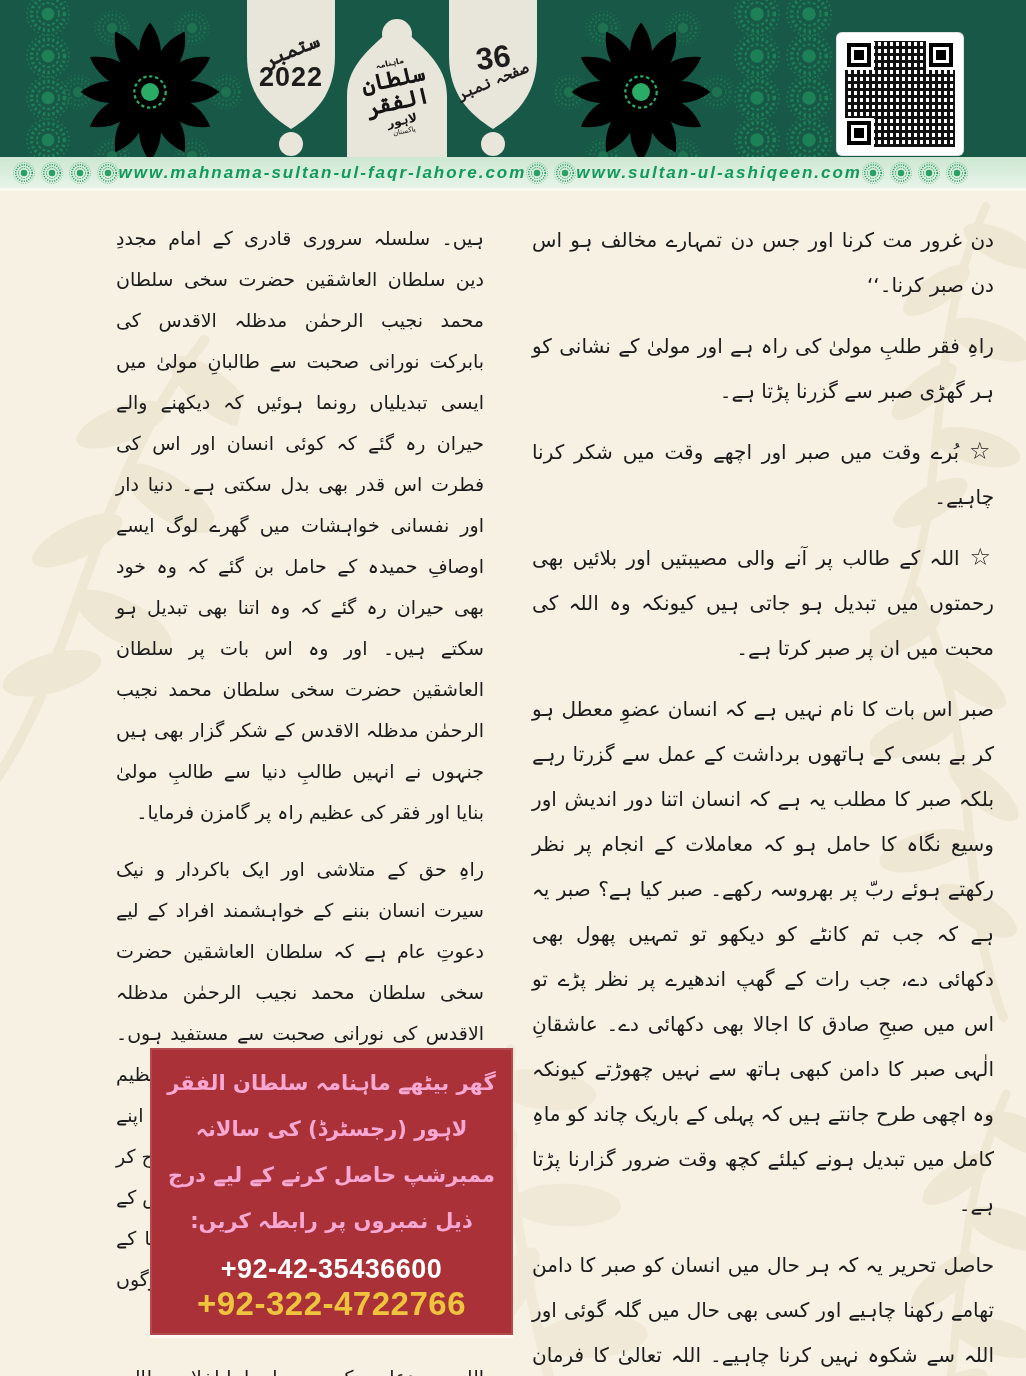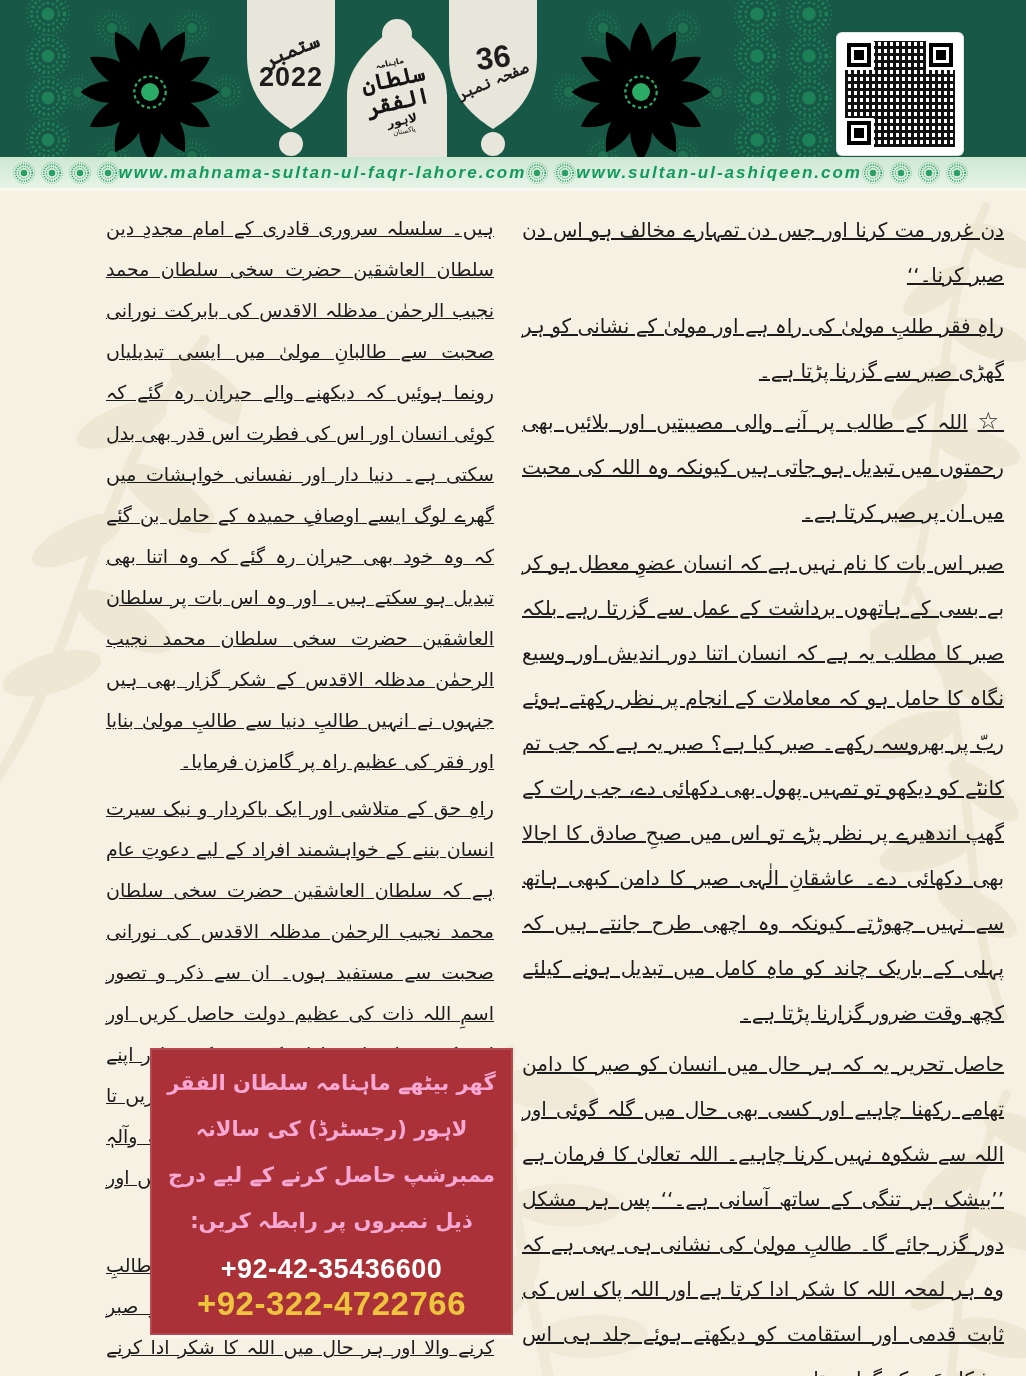--- a/index.html
+++ b/index.html
@@ -42,21 +42,21 @@
       display:flex;align-items:center;justify-content:space-between;padding:0 58px;box-sizing:border-box;}
   .url{font-family:"Liberation Sans",sans-serif;font-style:italic;font-weight:bold;font-size:17px;
        letter-spacing:2px;color:#129a5c;direction:ltr;white-space:nowrap;}
   .ros-group{display:flex;gap:6px;align-items:center;color:#2ba065;}
   
   .body-area{position:absolute;top:194px;left:0;width:1026px;height:1182px;}
   .wm{position:absolute;color:#ebe3cd;opacity:.65;pointer-events:none;}
   .cols{position:absolute;top:8px;left:0;width:1026px;display:flex;align-items:flex-start;
         padding:0 16px 0 100px;box-sizing:border-box;gap:16px;}
   .col{color:#1b1b1b;text-align:justify;}
-  .col p{margin:6px;text-decoration:underline;}
+  .col p{margin:16px;}
   .col-first{width:494px;font-size:20px;line-height:45px;}
   .col-second{width:400px;font-size:19px;line-height:41px;}
   .col-second p{margin-bottom:3px;}
   .bullet{display:block;}
   .star{font-size:24px;margin-left:10px;line-height:1;}
   
   .membership{position:absolute;left:150px;top:854px;width:363px;height:287px;background:#a93137;
       box-shadow:inset 0 0 0 2px rgba(255,255,255,.12), 0 3px 0 rgba(255,255,255,.55);
       display:flex;flex-direction:column;align-items:center;justify-content:center;
       text-align:center;padding:10px 16px;box-sizing:border-box;z-index:3;}
@@ -269,20 +269,21 @@
       </svg>
     <svg class="wm" style="left:420px;top:840px;transform:rotate(-18deg);opacity:.5;" width="260" height="520" viewBox="0 0 120 340">
         <use href="#branch"></use>
       </svg>
 
     <div class="cols">
 
       <section class="col col-first">
         <p>دن غرور مت کرنا اور جس دن تمہارے مخالف ہو اس دن صبر کرنا۔‘‘</p>
         <p>راہِ فقر طلبِ مولیٰ کی راہ ہے اور مولیٰ کے نشانی کو ہر گھڑی صبر سے گزرنا پڑتا ہے۔</p>
+        <p class="bullet"><span class="star">☆</span><span>بُرے وقت میں صبر اور اچھے وقت میں شکر کرنا چاہیے۔</span></p>
         <p class="bullet"><span class="star">☆</span><span>اللہ کے طالب پر آنے والی مصیبتیں اور بلائیں بھی رحمتوں میں تبدیل ہو جاتی ہیں کیونکہ وہ اللہ کی محبت میں ان پر صبر کرتا ہے۔</span></p>
         <p>صبر اس بات کا نام نہیں ہے کہ انسان عضوِ معطل ہو کر بے بسی کے ہاتھوں برداشت کے عمل سے گزرتا رہے بلکہ صبر کا مطلب یہ ہے کہ انسان اتنا دور اندیش اور وسیع نگاہ کا حامل ہو کہ معاملات کے انجام پر نظر رکھتے ہوئے ربّ پر بھروسہ رکھے۔ صبر کیا ہے؟ صبر یہ ہے کہ جب تم کانٹے کو دیکھو تو تمہیں پھول بھی دکھائی دے، جب رات کے گھپ اندھیرے پر نظر پڑے تو اس میں صبحِ صادق کا اجالا بھی دکھائی دے۔ عاشقانِ الٰہی صبر کا دامن کبھی ہاتھ سے نہیں چھوڑتے کیونکہ وہ اچھی طرح جانتے ہیں کہ پہلی کے باریک چاند کو ماہِ کامل میں تبدیل ہونے کیلئے کچھ وقت ضرور گزارنا پڑتا ہے۔</p>
         <p>حاصل تحریر یہ کہ ہر حال میں انسان کو صبر کا دامن تھامے رکھنا چاہیے اور کسی بھی حال میں گلہ گوئی اور اللہ سے شکوہ نہیں کرنا چاہیے۔ اللہ تعالیٰ کا فرمان ہے ’’بیشک ہر تنگی کے ساتھ آسانی ہے۔‘‘ پس ہر مشکل دور گزر جائے گا۔ طالبِ مولیٰ کی نشانی ہی یہی ہے کہ وہ ہر لمحہ اللہ کا شکر ادا کرتا ہے اور اللہ پاک اس کی ثابت قدمی اور استقامت کو دیکھتے ہوئے جلد ہی اس مشکل دَور کو گزار دیتا ہے۔</p>
 
       </section>
 
       <section class="col col-second">
         <p>ہیں۔ سلسلہ سروری قادری کے امام مجددِ دین سلطان العاشقین حضرت سخی سلطان محمد نجیب الرحمٰن مدظلہ الاقدس کی بابرکت نورانی صحبت سے طالبانِ مولیٰ میں ایسی تبدیلیاں رونما ہوئیں کہ دیکھنے والے حیران رہ گئے کہ کوئی انسان اور اس کی فطرت اس قدر بھی بدل سکتی ہے۔ دنیا دار اور نفسانی خواہشات میں گھرے لوگ ایسے اوصافِ حمیدہ کے حامل بن گئے کہ وہ خود بھی حیران رہ گئے کہ وہ اتنا بھی تبدیل ہو سکتے ہیں۔ اور وہ اس بات پر سلطان العاشقین حضرت سخی سلطان محمد نجیب الرحمٰن مدظلہ الاقدس کے شکر گزار بھی ہیں جنہوں نے انہیں طالبِ دنیا سے طالبِ مولیٰ بنایا اور فقر کی عظیم راہ پر گامزن فرمایا۔</p>
         <p>راہِ حق کے متلاشی اور ایک باکردار و نیک سیرت انسان بننے کے خواہشمند افراد کے لیے دعوتِ عام ہے کہ سلطان العاشقین حضرت سخی سلطان محمد نجیب الرحمٰن مدظلہ الاقدس کی نورانی صحبت سے مستفید ہوں۔ ان سے ذکر و تصور اسمِ اللہ ذات کی عظیم دولت حاصل کریں اور اس کی بدولت اپنے باطن کو منور کریں اور اپنے نفس کی اصلاح کر کے اپنے ظاہر کو سنواریں تا کہ اللہ اور اس کے رسول صلی اللہ علیہ وآلہٖ وسلم کی رضا کے مطابق زندگی گزار سکیں اور فلاح یافتہ لوگوں میں شمار ہوں۔</p>
         <p>اللہ سے دعا ہے کہ ہمیں ایسا با اخلاص طالبِ مولیٰ بنائے جو ہر مشکل اور مصیبت پر صبر کرنے والا اور ہر حال میں اللہ کا شکر ادا کرنے والا ہو۔ اور انبیا و فقرا کے اوصافِ حمیدہ کا آئینہ دار ہو۔ آمین</p>

